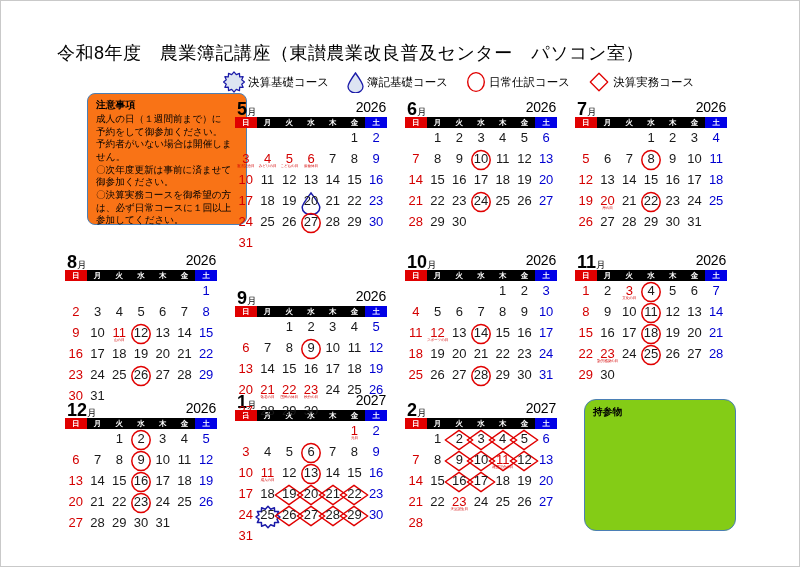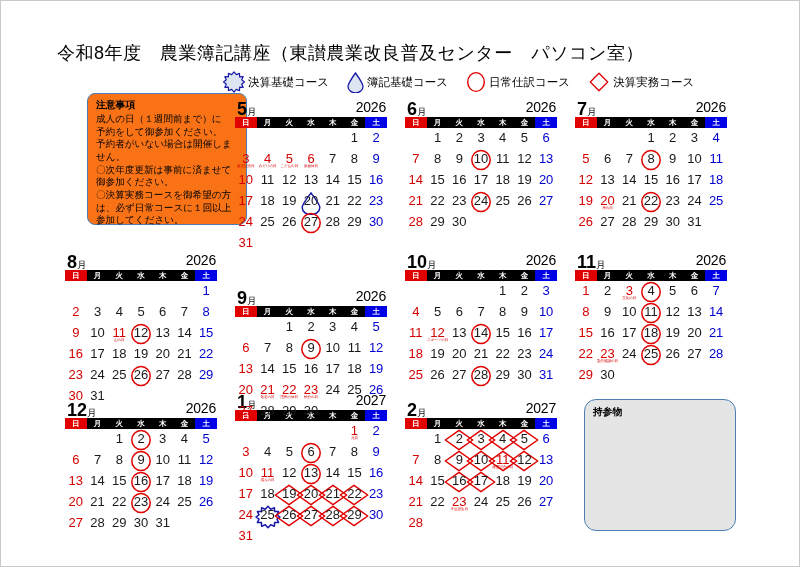--- a/index.html
+++ b/index.html
@@ -49,21 +49,21 @@
   .notes .nt-title{font-weight:bold;font-size:9.8px;margin-bottom:1px;}
   .notes p{margin:0;}
 
   
   .bring{
     position:absolute;left:583px;top:398px;width:152px;height:132px;
     border:1.3px solid #4b7fb5;border-radius:12px;
     box-sizing:border-box;
     padding:5px 6px 0 8px;
     font-size:9.6px;line-height:1.36;
-    background:#e5e5e5;
+    background:#84cc16;
   }
   .bring .br-title{font-weight:bold;font-size:9.8px;margin-bottom:1px;}
   .bring p{margin:0;}
   .bring p.ind{padding-left:36px;}
 
   
   .cal{position:absolute;width:152px;}
   .cal-head{position:relative;height:20px;}
   .cal-mnum{
     position:absolute;left:2px;bottom:-1px;

